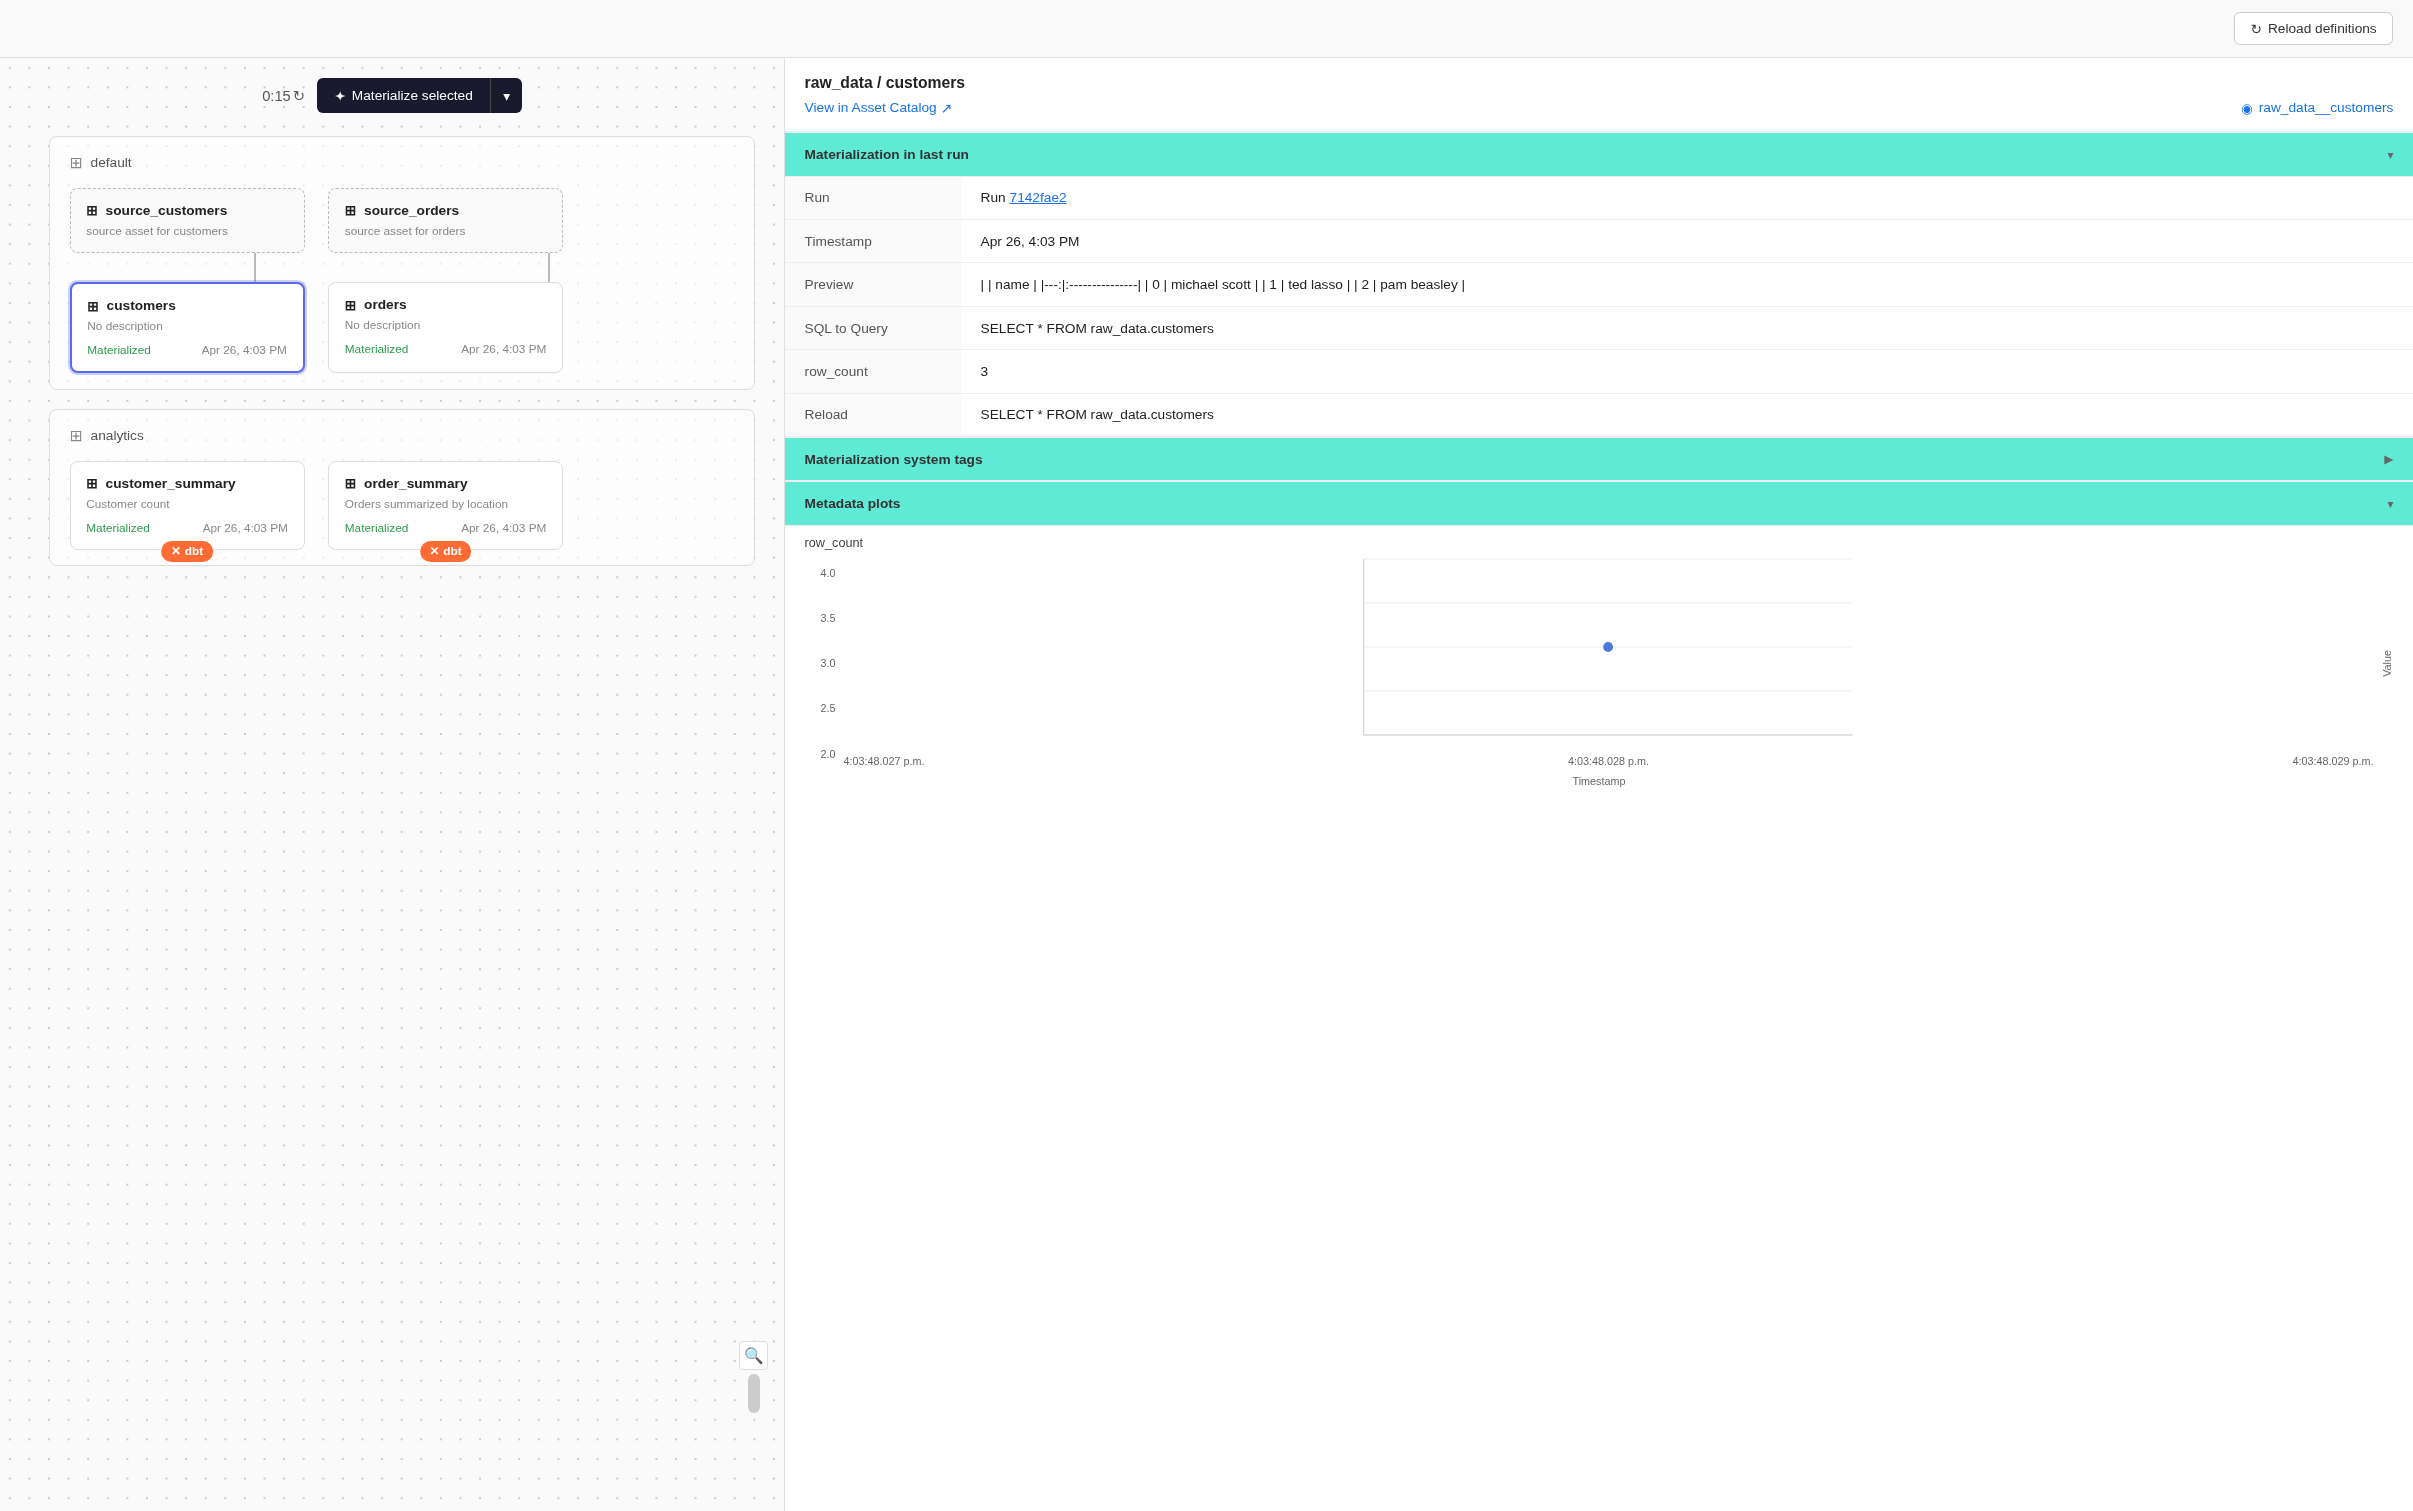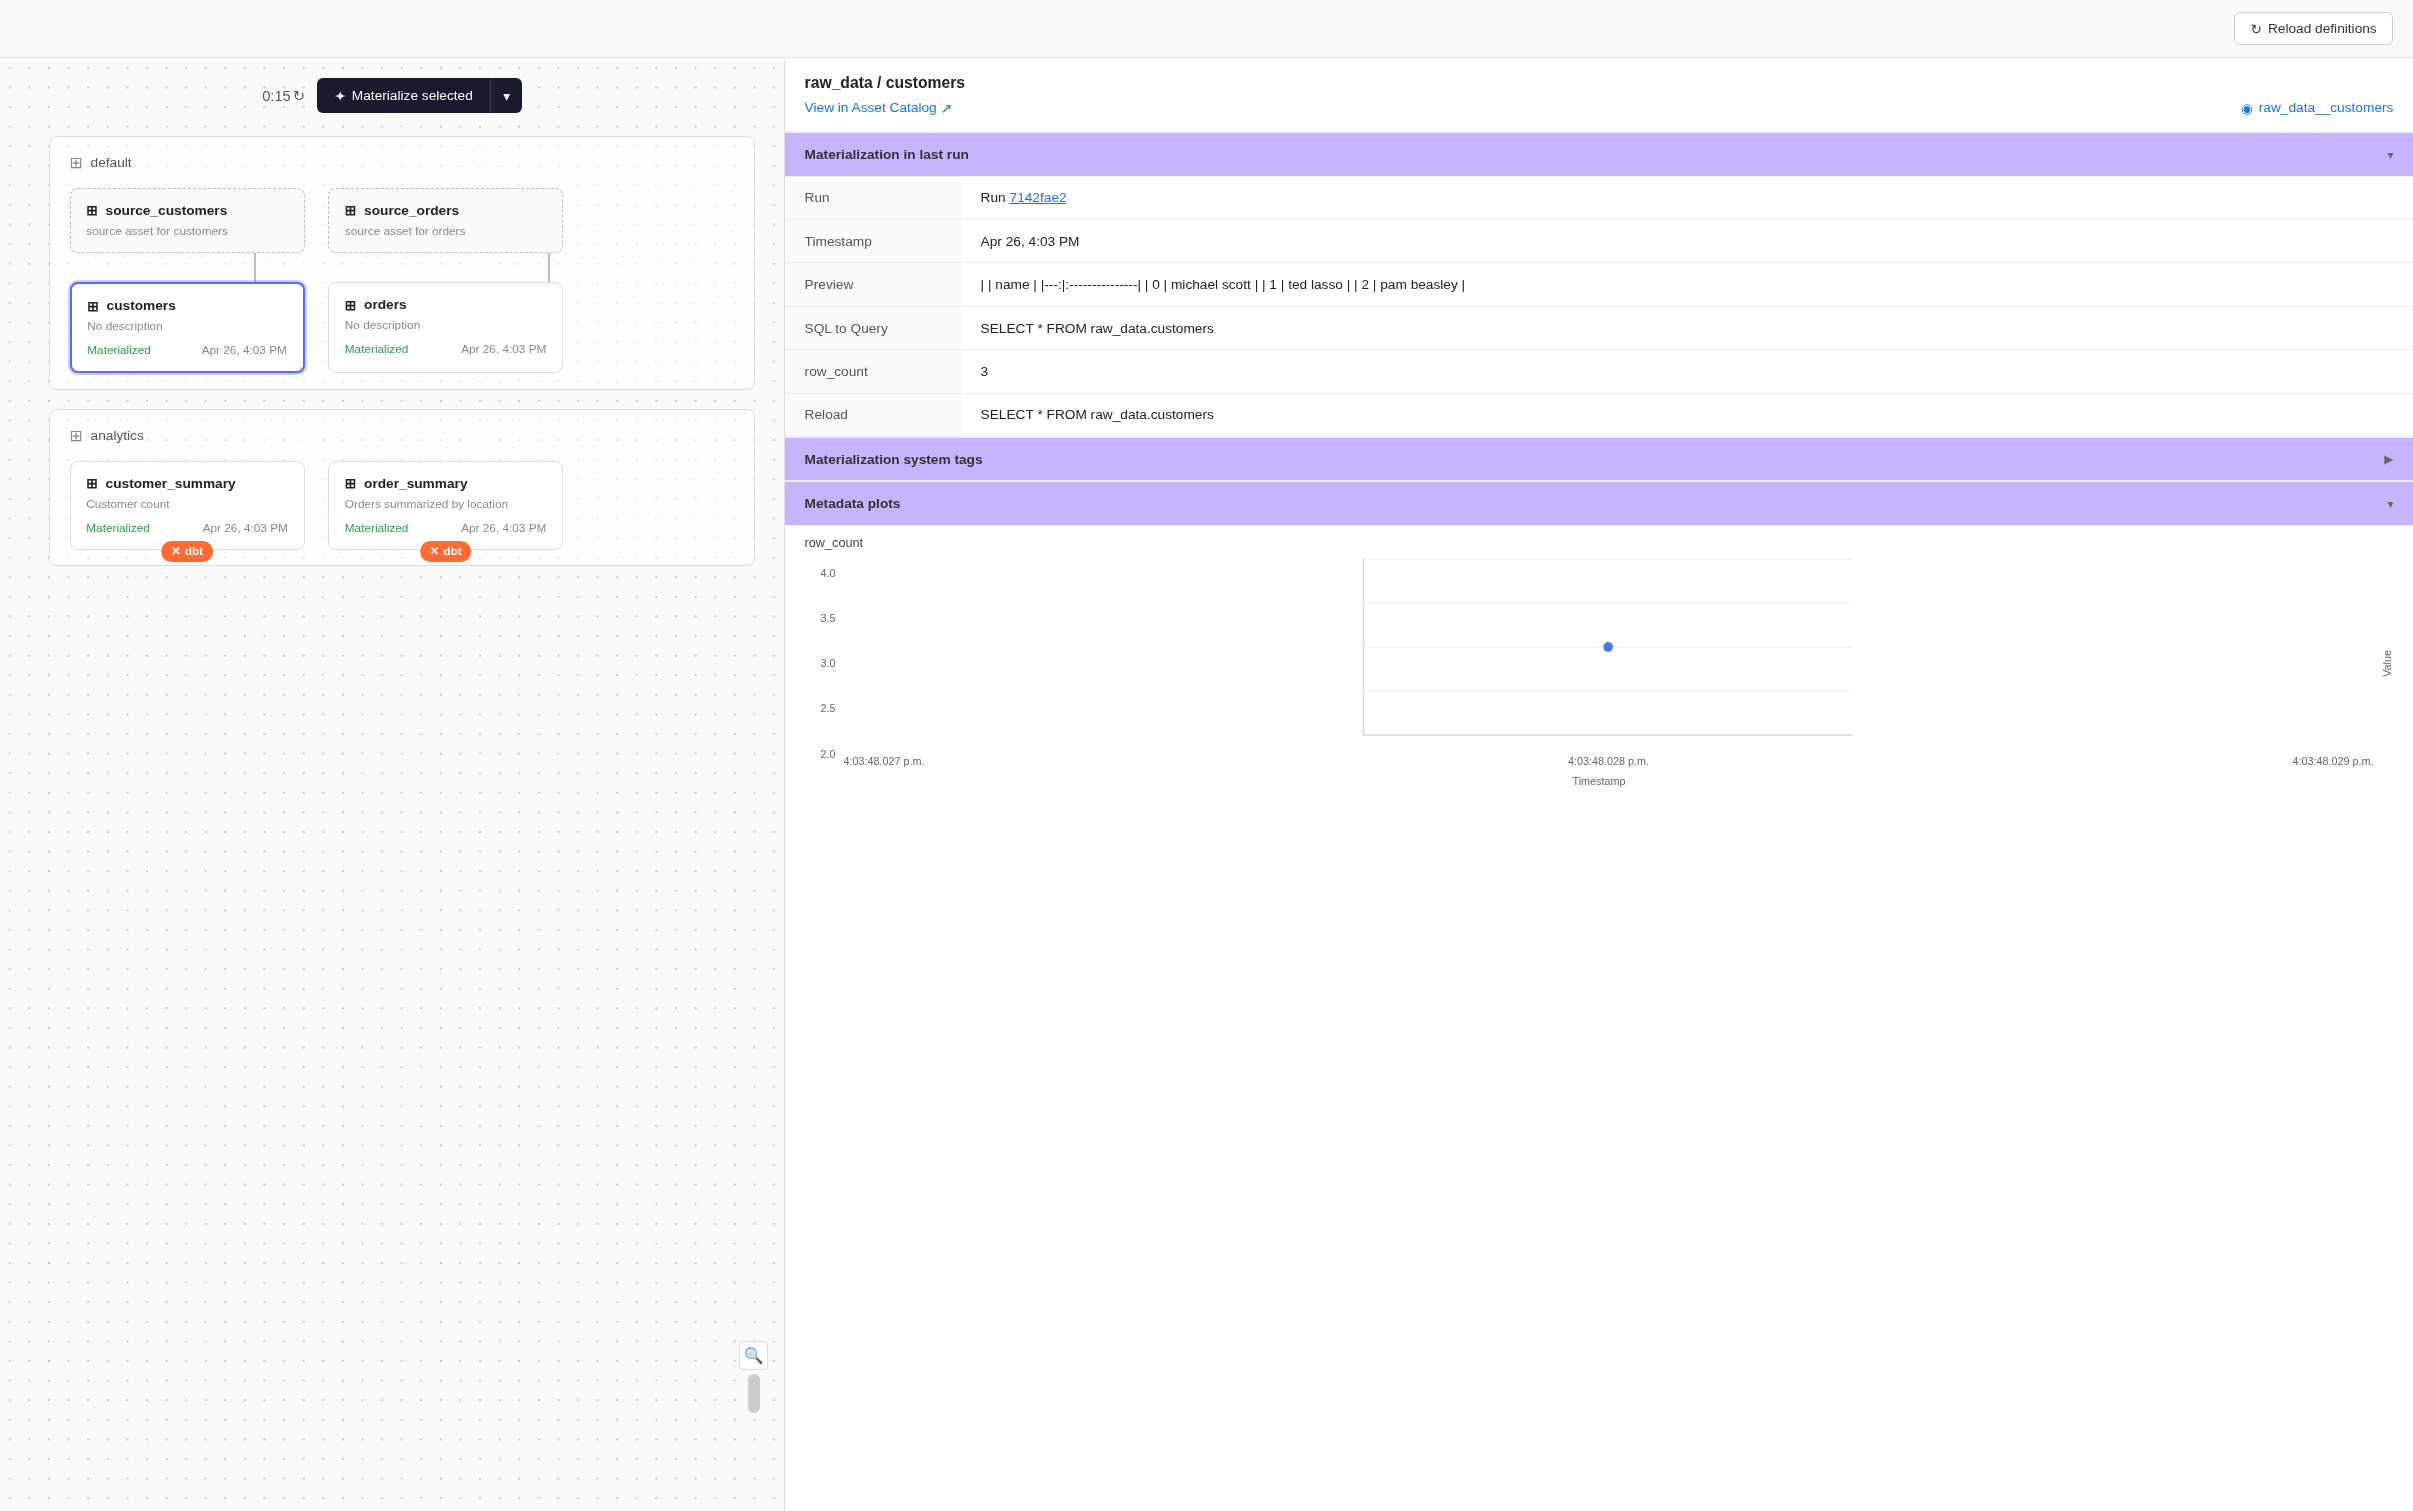--- a/index.html
+++ b/index.html
@@ -150,21 +150,21 @@
       display: flex; align-items: center; gap: 3.9px;
     }
     .asset-tag {
       display: flex; align-items: center; gap: 5.9px;
       color: #1a73e8; font-size: 13.7px;
     }
 
     
     .section-header {
       display: flex; align-items: center; justify-content: space-between;
-      padding: 13.7px 19.6px; background: #c4b5fd; border-bottom: 1px solid #eee;
+      padding: 13.7px 19.6px; background: #5eead4; border-bottom: 1px solid #eee;
       border-top: 1px solid #eee; cursor: pointer;
     }
     .section-header-title { font-size: 13.7px; font-weight: 600; color: #333; }
     .chevron { color: #666; font-size: 11.8px; }
 
     
     .data-row {
       display: flex; border-bottom: 1px solid #eee;
     }
     .data-label {

